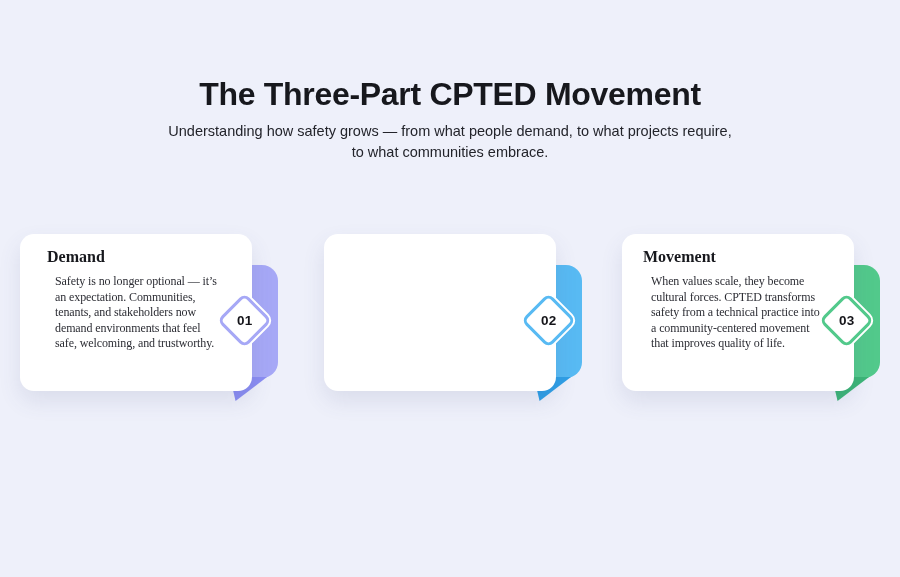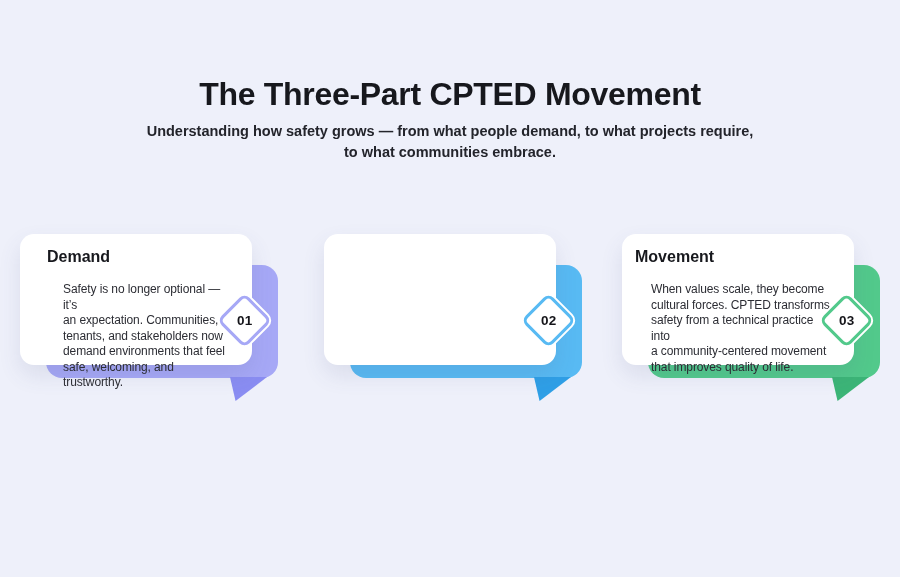--- a/index.html
+++ b/index.html
@@ -30,21 +30,20 @@
     font-weight: 800;
     letter-spacing: -0.3px;
     color: #17181d;
   }
   .page-subtitle {
     margin: 9px auto 0;
     font-size: 14.5px;
     line-height: 21px;
     color: #23242b;
     white-space: pre-line;
-    font-weight: bold;
   }
 
   
   .cards {
     position: absolute;
     inset: 0;
   }
   .card-wrap {
     position: absolute;
     top: 234px;
@@ -71,38 +70,39 @@
     width: 37px;
     height: 24px;
     background: var(--tail);
     clip-path: polygon(0 0, 100% 0, 15% 100%);
   }
   .panel {
     position: absolute;
     left: 0;
     top: 0;
     width: 232px;
-    height: 131px;
+    height: 157px;
     box-sizing: border-box;
     background: #ffffff;
     border-radius: 14px;
     box-shadow: 0 10px 22px rgba(70, 80, 130, 0.12);
     padding: 14px 8px 0 27px;
+    font-family: Liberation Serif, serif;
   }
-  .card-wrap:nth-child(3) .panel { padding: 14px 6px 0 13px; }
+  .card-wrap:nth-child(3) .panel { padding: 14px 6px 0 21px; }
 
   .panel h3 {
     margin: 0 0 5px;
     font-size: 16px;
     line-height: 18px;
     font-weight: 800;
     color: #17181d;
   }
   .panel p {
-    margin: 16px;
+    margin: 8px;
     font-size: 12px;
     line-height: 15.5px;
     letter-spacing: -0.1px;
     color: #2c2d34;
     white-space: pre-line;
   }
 
   .badge {
     position: absolute;
     left: 205px;

